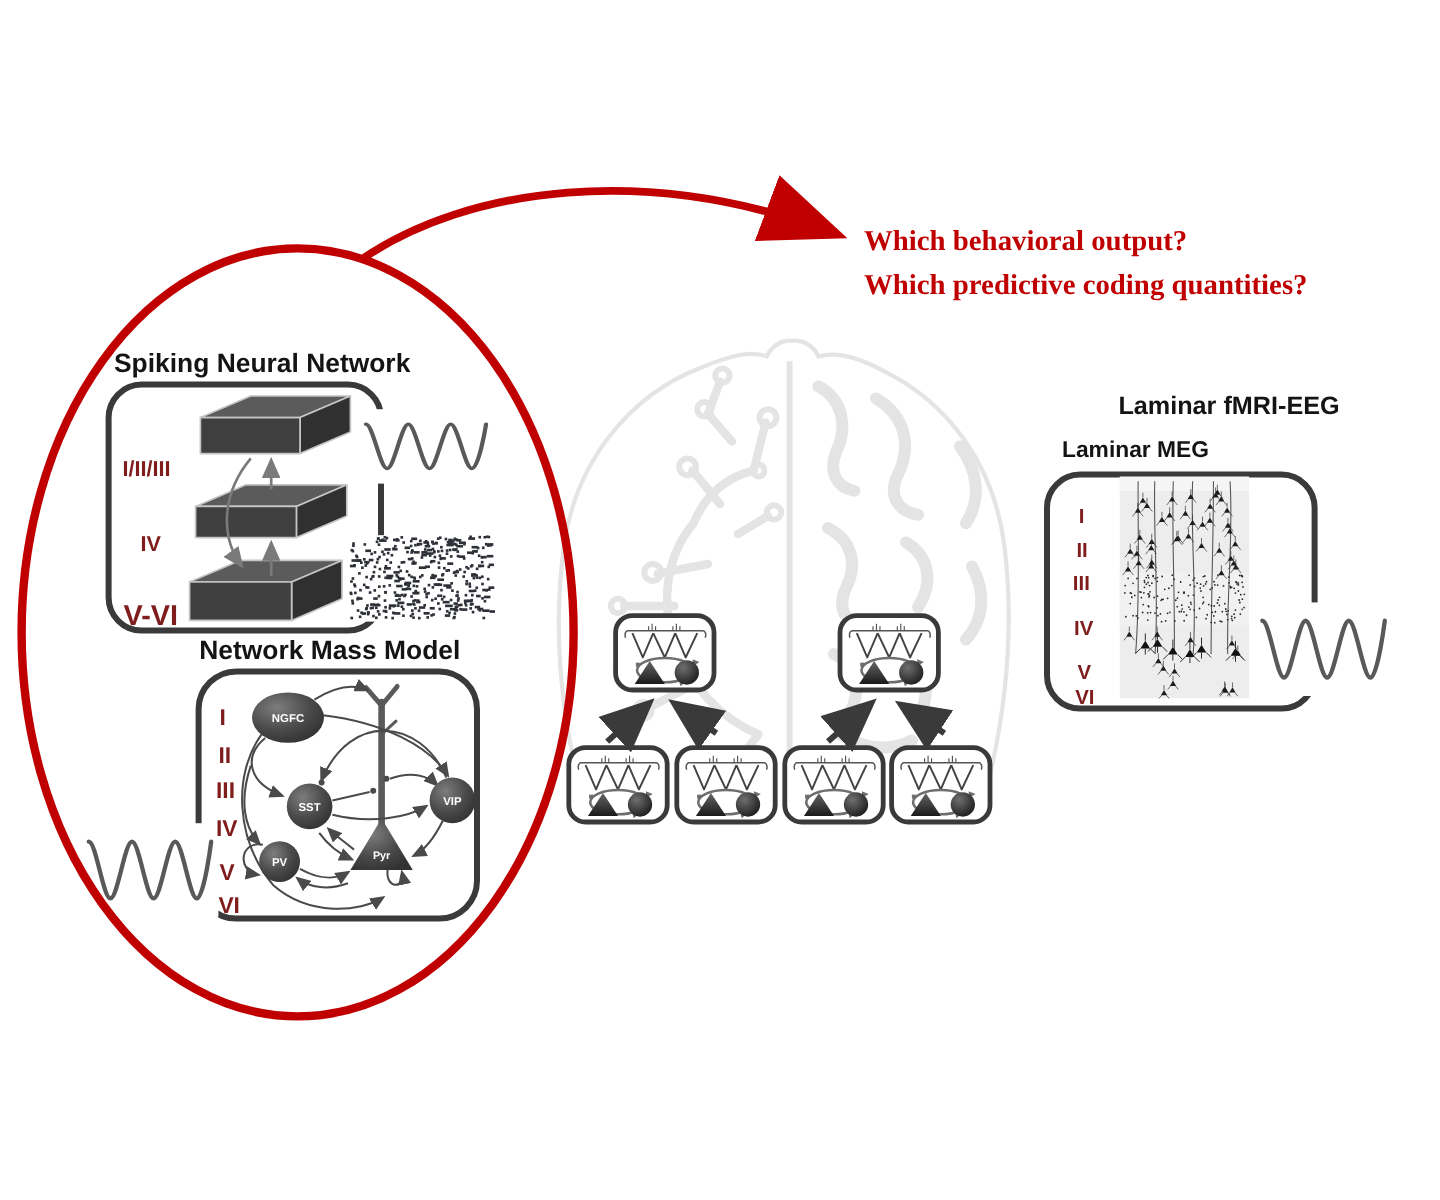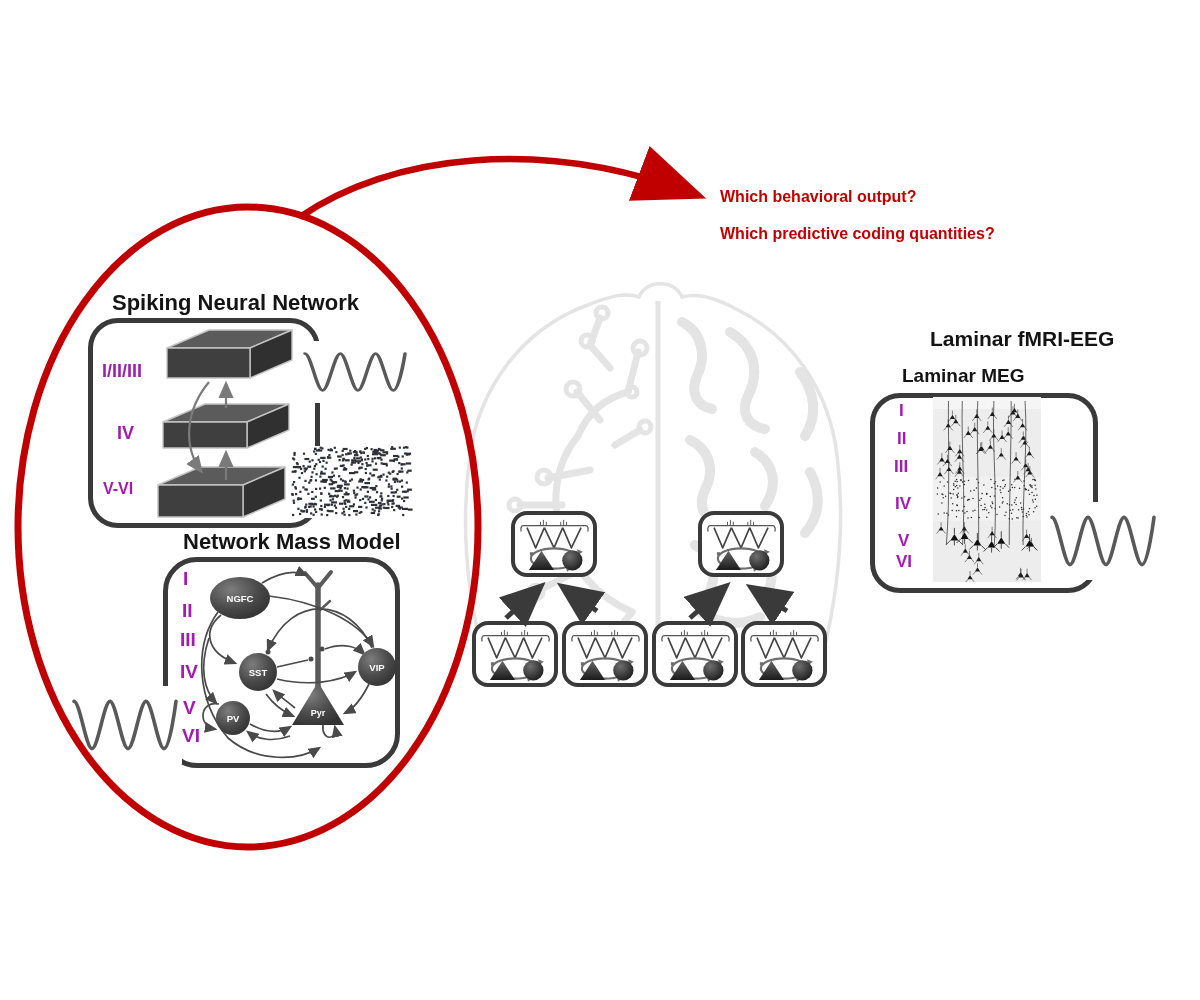--- a/index.html
+++ b/index.html
@@ -6,24 +6,24 @@
     --accent-red:#C00000;
     --outline-dark:#3A3A3A;
     --wave-gray:#595959;
     --brain-gray:#E4E4E4;
   }
   html,body{margin:0;padding:0;background:#fff;}
   body{width:1200px;height:1000px;position:relative;overflow:hidden;
        font-family:"Liberation Sans","DejaVu Sans",sans-serif;color:#111;}
   .abs{position:absolute;}
   
-  .question{position:absolute;left:720px;font-weight:bold;font-size:16px;color:var(--accent-red);
-            white-space:nowrap;z-index:11;}
-  .panel-title{position:absolute;font-weight:bold;font-size:22px;color:#141414;white-space:nowrap;z-index:5;margin-left:17px;}
-  .layer-lbl{position:absolute;font-weight:bold;color:#a21caf;white-space:nowrap;z-index:6;}
+  .question{position:absolute;left:720px;font-weight:bold;font-size:24px;color:var(--accent-red);
+            white-space:nowrap;z-index:11;font-family:Liberation Serif, serif;}
+  .panel-title{position:absolute;font-weight:bold;font-size:22px;color:#141414;white-space:nowrap;z-index:5;}
+  .layer-lbl{position:absolute;font-weight:bold;color:#7f1d1d;white-space:nowrap;z-index:6;margin-top:20px;}
   
   .panel{position:absolute;border:5px solid var(--outline-dark);background:transparent;
          box-sizing:border-box;z-index:3;}
   #snn-panel{left:88px;top:318px;width:232px;height:210px;border-radius:30px;}
   #nmm-panel{left:163px;top:557px;width:237px;height:211px;border-radius:34px;}
   #lam-panel{left:870px;top:393px;width:228px;height:200px;border-radius:30px;}
   
   .sinewrap{position:absolute;background:#fff;z-index:4;display:flex;align-items:center;justify-content:center;}
   #snn-sine{left:299px;top:341px;width:112px;height:62px;}
   #nmm-sine{left:68px;top:686px;width:114px;height:78px;}
@@ -141,21 +141,21 @@
 </svg>
 
 <div class="question" style="top:188px;">Which behavioral output?</div>
 <div class="question" style="top:225px;">Which predictive coding quantities?</div>
 
 <div class="panel-title" style="left:95px;top:290px;">Spiking Neural Network</div>
 <div id="snn-panel" class="panel"></div>
 
 <div class="layer-lbl" style="left:102px;top:361px;font-size:18px;">I/II/III</div>
 <div class="layer-lbl" style="left:117px;top:423px;font-size:18px;">IV</div>
-<div class="layer-lbl" style="left:103px;top:480px;font-size:16px;">V-VI</div>
+<div class="layer-lbl" style="left:103px;top:480px;font-size:24px;">V-VI</div>
 
 <svg id="slab-svg" class="abs" width="150" height="200" viewBox="150 322 150 200">
   <defs>
     <marker id="m-gray" markerWidth="8" markerHeight="7" refX="6.5" refY="3.5" orient="auto">
       <path d="M0,0 L8,3.5 L0,7 z" fill="#7a7a7a"></path>
     </marker>
   </defs>
   <g stroke="#c4c4c4" stroke-width="1.4" stroke-linejoin="round">
 
     <polygon points="158,485 200,467 285,467 243,485" fill="#5b5b5b"></polygon>
@@ -693,21 +693,21 @@
     </marker>
   </defs>
   <g stroke="#3a3a3a" stroke-width="5" fill="none">
     <path d="M506,618 L540,587" marker-end="url(#m-box)"></path>
     <path d="M597,611 L563,587" stroke-dasharray="9 7" marker-end="url(#m-box)"></path>
     <path d="M690,618 L725,587" marker-end="url(#m-box)"></path>
     <path d="M787,611 L752,588" stroke-dasharray="9 7" marker-end="url(#m-box)"></path>
   </g>
 </svg>
 
-<div class="panel-title" style="left:913px;top:327px;font-size:21px;">Laminar fMRI-EEG</div>
+<div class="panel-title" style="left:932px;top:327px;font-size:21px;">Laminar fMRI-EEG</div>
 <div class="panel-title" style="left:885px;top:365px;font-size:19px;">Laminar MEG</div>
 <div id="lam-panel" class="panel"></div>
 
 <div class="layer-lbl" style="left:899px;top:401px;font-size:17px;">I</div>
 <div class="layer-lbl" style="left:897px;top:429px;font-size:17px;">II</div>
 <div class="layer-lbl" style="left:894px;top:457px;font-size:17px;">III</div>
 <div class="layer-lbl" style="left:895px;top:494px;font-size:17px;">IV</div>
 <div class="layer-lbl" style="left:898px;top:531px;font-size:17px;">V</div>
 <div class="layer-lbl" style="left:896px;top:552px;font-size:17px;">VI</div>
 

